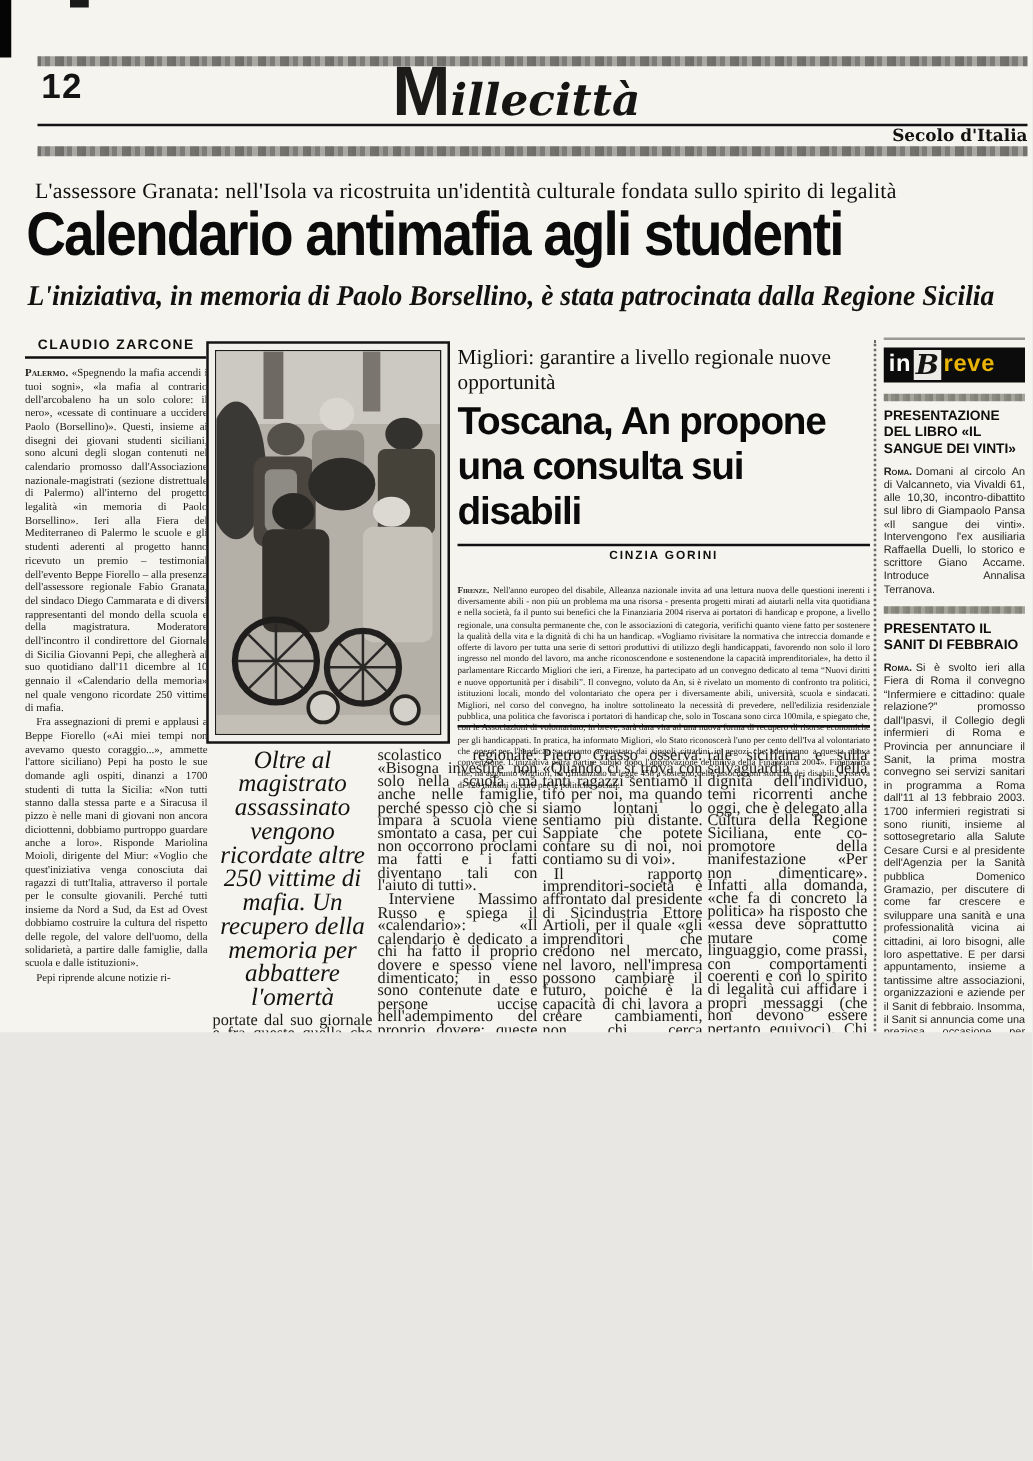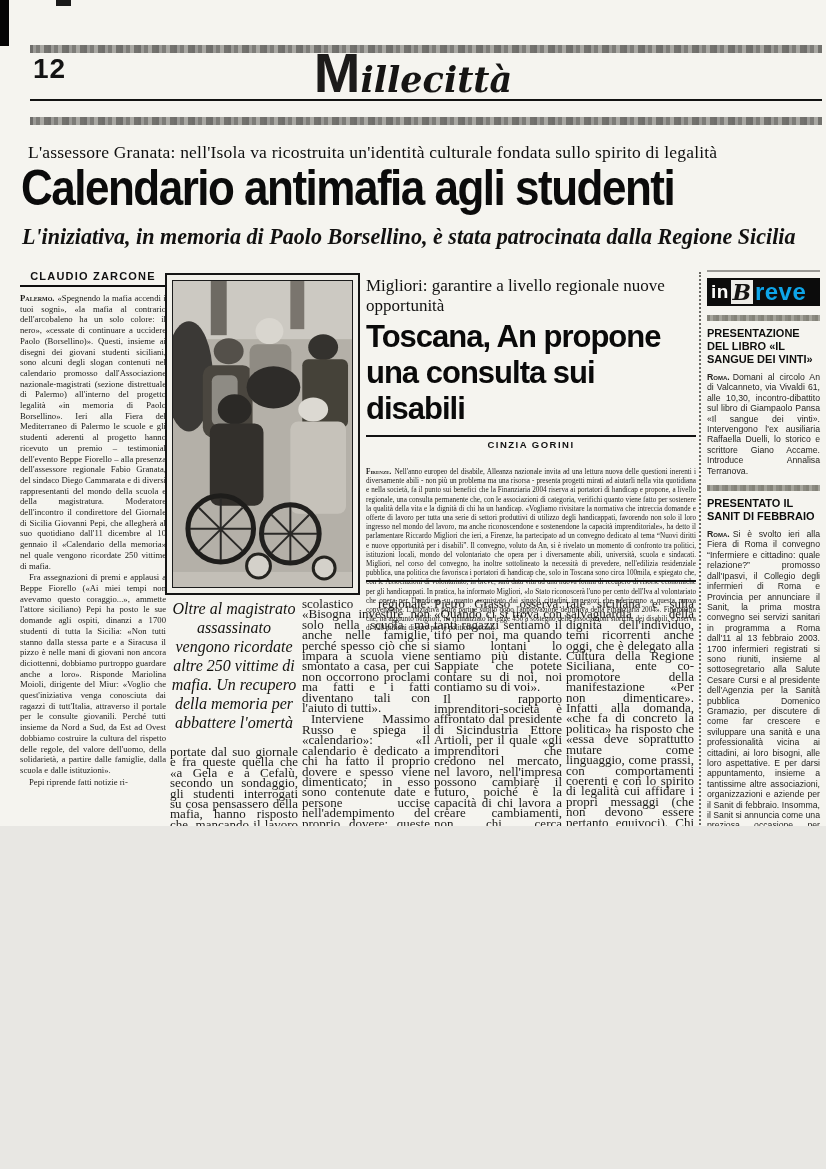--- a/index.html
+++ b/index.html
@@ -39,21 +39,21 @@
   .body-p + .body-p { text-indent:9px; margin-top:1px; }
   .dl { font-weight:bold; font-variant:small-caps; margin-right:3px; }
 
   .col1 { left:20px;  top:270px; width:146px; }
   .colq { left:170px; top:599px; width:128px; }
   .col3 { left:302px; top:599px; width:128px; }
   .col4 { left:434px; top:599px; width:128px; }
   .col5 { left:566px; top:599px; width:128px; }
   .colq .body-p, .col3 .body-p, .col4 .body-p, .col5 .body-p { font-size:13px; line-height:10.4px; }
 
-  .pullquote { font-style:italic; font-size:16px; line-height:19px; text-align:center; color:#14130f; margin-bottom:15px; font-family:"Liberation Serif",serif; }
+  .pullquote { font-style:italic; font-size:20px; line-height:19px; text-align:center; color:#14130f; margin-bottom:3px; font-family:"Liberation Serif",serif; }
 
   
   .photo-frame { left:165px; top:273px; width:195px; height:322px; border:2px solid #151515; background:#f1f0ea; padding:5px; }
   .photo-frame .photo-inner { width:100%; height:100%; border:1px solid #1c1c1c; overflow:hidden; }
   .photo-inner svg { display:block; width:100%; height:100%; }
 
   
   .art2 { left:366px; top:276px; width:330px; }
   .art2 .kicker2 { font-size:17px; color:#121110; margin-bottom:3px; }
   .art2 .headline2 { font-family:"Liberation Sans",sans-serif; font-weight:bold; font-size:31px; line-height:36px; letter-spacing:-1px; color:#0a0a0a; margin-bottom:8px; }
@@ -63,51 +63,52 @@
   .art2-bottomrule { left:366px; top:580px; width:330px; height:2px; background:#121212; }
 
   .vdots { left:699px; top:272px; height:560px; width:0; border-left:2px dotted #6a6964; }
 
   
   .sidebar { left:707px; top:270px; width:113px; font-family:"Liberation Sans",sans-serif; }
   .sidebar .topline { height:2px; background:#9a9995; margin-bottom:6px; }
   .banner { background:#0c0c0c; height:28px; display:flex; align-items:center; padding:0 4px; gap:1px; }
   .banner .b-in { color:#fcfcfa; font-weight:bold; font-size:19px; letter-spacing:.5px; }
   .banner .b-cap { background:#ecebe6; color:#151412; width:22px; height:24px; display:flex; align-items:center; justify-content:center; font-family:"DejaVu Serif",serif; font-style:italic; font-weight:bold; font-size:22px; margin:0 1px; }
-  .banner .b-reve { color:#0ea5e9; font-weight:bold; font-size:24px; letter-spacing:.5px; }
+  .banner .b-reve { color:#eab308; font-weight:bold; font-size:19px; letter-spacing:.5px; }
   .sb-divider { height:6px; margin:9px 0 6px 0; background:repeating-linear-gradient(90deg,#848379 0 3px,#a5a49b 3px 6px,#8c8b82 6px 9px); }
   .sb-title { font-weight:bold; font-size:11px; line-height:13px; color:#0e0e0d; text-transform:uppercase; margin-bottom:6px; }
   .sb-body { font-size:8.7px; line-height:10.4px; text-align:justify; color:#242320; }
   .sb-body .dl { font-variant:small-caps; }
 </style>
 </head>
 <body>
 
 <div id="page">
 
   <div class="abs artifact-corner"></div>
   <div class="abs artifact-smudge"></div>
 
   <div class="abs texbar t1"></div>
   <div class="abs pagenum">12</div>
   <div class="abs masthead">
     <span class="m-big">M</span><span class="m-rest">illecittà</span>
   </div>
   <div class="abs rule-h"></div>
+  <div class="abs paper-name">Secolo d'Italia</div>
   <div class="abs texbar t2"></div>
 
   <div class="abs kicker">L'assessore Granata: nell'Isola va ricostruita un'identità culturale fondata sullo spirito di legalità</div>
   <div class="abs headline">Calendario antimafia agli studenti</div>
   <div class="abs subhead">L'iniziativa, in memoria di Paolo Borsellino, è stata patrocinata dalla Regione Sicilia</div>
 
   <div class="abs col1">
     <div class="bylinebox">CLAUDIO ZARCONE</div>
     <p class="body-p"><span class="dl">Palermo.</span><span>«Spegnendo la mafia accendi i tuoi sogni», «la mafia al contrario dell'arcobaleno ha un solo colore: il nero», «cessate di continuare a uccidere Paolo (Borsellino)». Questi, insieme ai disegni dei giovani studenti siciliani, sono alcuni degli slogan contenuti nel calendario promosso dall'Associazione nazionale-magistrati (sezione distrettuale di Palermo) all'interno del progetto legalità «in memoria di Paolo Borsellino». Ieri alla Fiera del Mediterraneo di Palermo le scuole e gli studenti aderenti al progetto hanno ricevuto un premio – testimonial dell'evento Beppe Fiorello – alla presenza dell'assessore regionale Fabio Granata, del sindaco Diego Cammarata e di diversi rappresentanti del mondo della scuola e della magistratura. Moderatore dell'incontro il condirettore del Giornale di Sicilia Giovanni Pepi, che allegherà al suo quotidiano dall'11 dicembre al 10 gennaio il «Calendario della memoria» nel quale vengono ricordate 250 vittime di mafia.</span></p>
     <p class="body-p">Fra assegnazioni di premi e applausi a Beppe Fiorello («Ai miei tempi non avevamo questo coraggio...», ammette l'attore siciliano) Pepi ha posto le sue domande agli ospiti, dinanzi a 1700 studenti di tutta la Sicilia: «Non tutti stanno dalla stessa parte e a Siracusa il pizzo è nelle mani di giovani non ancora diciottenni, dobbiamo purtroppo guardare anche a loro». Risponde Mariolina Moioli, dirigente del Miur: «Voglio che quest'iniziativa venga conosciuta dai ragazzi di tutt'Italia, attraverso il portale per le consulte giovanili. Perché tutti insieme da Nord a Sud, da Est ad Ovest dobbiamo costruire la cultura del rispetto delle regole, del valore dell'uomo, della solidarietà, a partire dalle famiglie, dalla scuola e dalle istituzioni».</p>
-    <p class="body-p">Pepi riprende fatti notizie ri-</p>
+    <p class="body-p">Pepi riprende alcune notizie ri-</p>
   </div>
 
   <div class="abs photo-frame">
     <div class="photo-inner">
       <svg viewBox="0 0 180 305" preserveAspectRatio="none" aria-hidden="true">
         <rect width="180" height="305" fill="#b4b0a8"></rect>
         <rect width="180" height="58" fill="#ccc9c2"></rect>
         <rect x="38" y="0" width="16" height="54" fill="#6e6a63"></rect>
         <rect x="118" y="0" width="14" height="48" fill="#7a756e"></rect>
         <ellipse cx="16" cy="95" rx="24" ry="55" fill="#3b3936"></ellipse>

